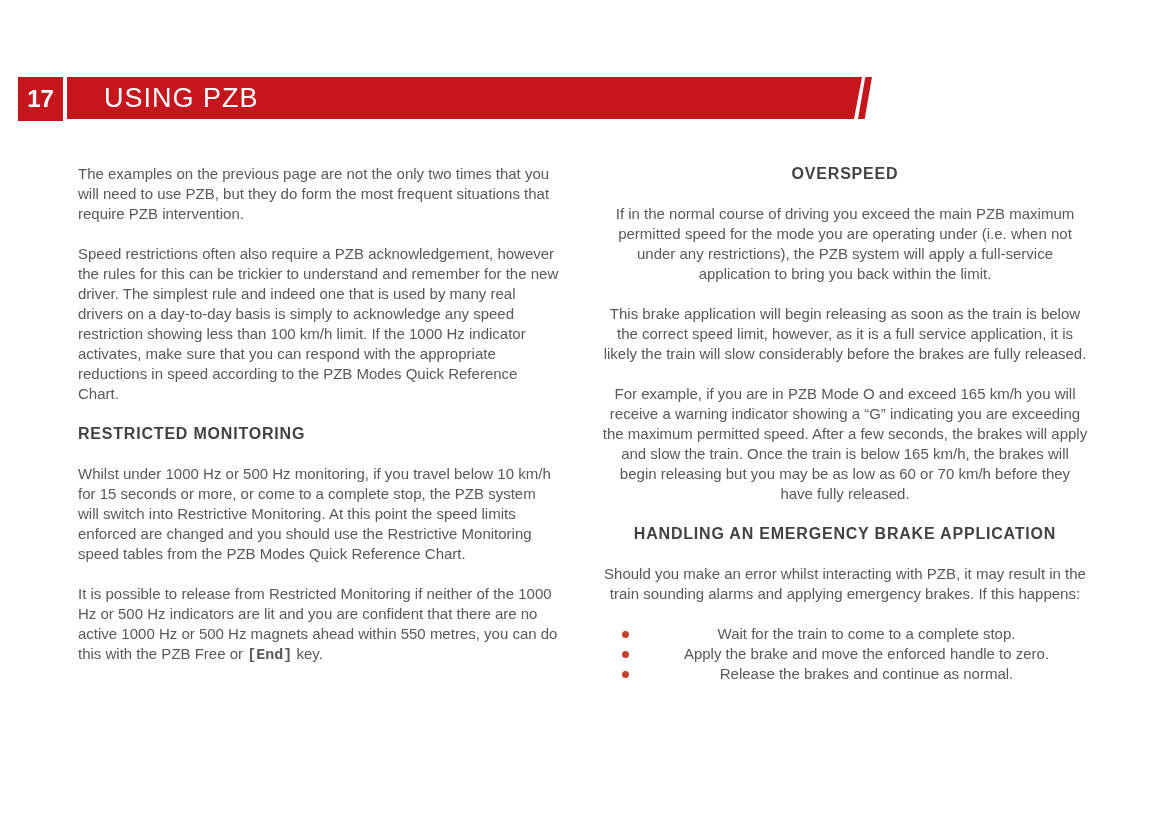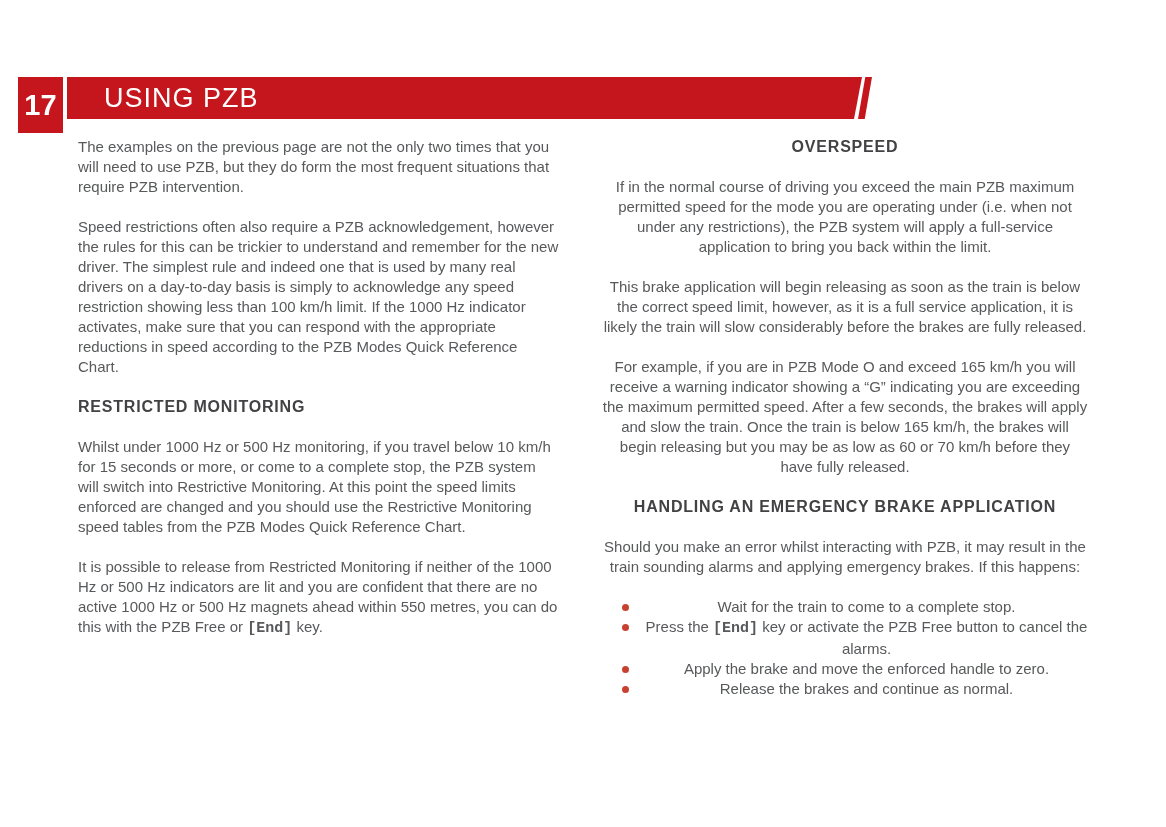--- a/index.html
+++ b/index.html
@@ -15,42 +15,42 @@
   body{
     width:1166px;height:827px;
     background:var(--background);
     font-family:"Liberation Sans","DejaVu Sans",sans-serif;
     position:relative;overflow:hidden;
   }
   .page{position:absolute;inset:0;}
 
   
   .num-box{
-    position:absolute;left:18px;top:77px;width:45px;height:56px;
+    position:absolute;left:18px;top:77px;width:45px;height:44px;
     background:var(--accent-red);
     display:flex;align-items:center;justify-content:center;
-    color:var(--text-white);font-size:29px;font-weight:bold;
+    color:var(--text-white);font-size:24px;font-weight:bold;
   }
   .banner{
     position:absolute;left:67px;top:77px;width:795px;height:42px;
     background:var(--accent-red);
     clip-path:polygon(0 0,100% 0,calc(100% - 8px) 100%,0 100%);
     display:flex;align-items:center;
     padding-left:37px;
     color:var(--text-white);font-size:27px;letter-spacing:1px;
   }
   .stripe{
     position:absolute;left:858px;top:77px;width:14px;height:42px;
     background:var(--accent-red);
     clip-path:polygon(52% 0,100% 0,48% 100%,0 100%);
   }
 
   
   .col{
-    position:absolute;top:137px;
+    position:absolute;top:164px;
     font-size:15px;line-height:20px;color:var(--text-gray);
   }
   .col.left{left:78px;width:482px;}
   .col.right{left:602px;width:486px;text-align:center;}
   .col p{margin:0 0 20px 0;}
   .col h3{
     margin:0 0 20px 0;
     font-size:16px;line-height:20px;font-weight:bold;
     color:var(--heading-gray);letter-spacing:0.8px;
   }
@@ -91,23 +91,20 @@
     <p>If in the normal course of driving you exceed the main PZB maximum permitted speed for the mode you are operating under (i.e. when not under any restrictions), the PZB system will apply a full-service application to bring you back within the limit.</p>
     <p>This brake application will begin releasing as soon as the train is below the correct speed limit, however, as it is a full service application, it is likely the train will slow considerably before the brakes are fully released.</p>
     <p>For example, if you are in PZB Mode O and exceed 165 km/h you will receive a warning indicator showing a “G” indicating you are exceeding the maximum permitted speed. After a few seconds, the brakes will apply and slow the train. Once the train is below 165 km/h, the brakes will begin releasing but you may be as low as 60 or 70 km/h before they have fully released.</p>
     <h3>HANDLING AN EMERGENCY BRAKE APPLICATION</h3>
     <p>Should you make an error whilst interacting with PZB, it may result in the train sounding alarms and applying emergency brakes. If this happens:</p>
     <ul class="steps">
       <li>
         <span class="dot"></span><span>Wait for the train to come to a complete stop.</span>
       </li>
       <li>
-        <span class="dot"></span><span><span>Press the </span><strong>[End]</strong><span> key or activate the PZB Free button to cancel the alarms.</span></span>
-      </li>
-      <li>
         <span class="dot"></span><span>Apply the brake and move the enforced handle to zero.</span>
       </li>
       <li>
         <span class="dot"></span><span>Release the brakes and continue as normal.</span>
       </li>
     </ul>
   </section>
 
 </div>
 

